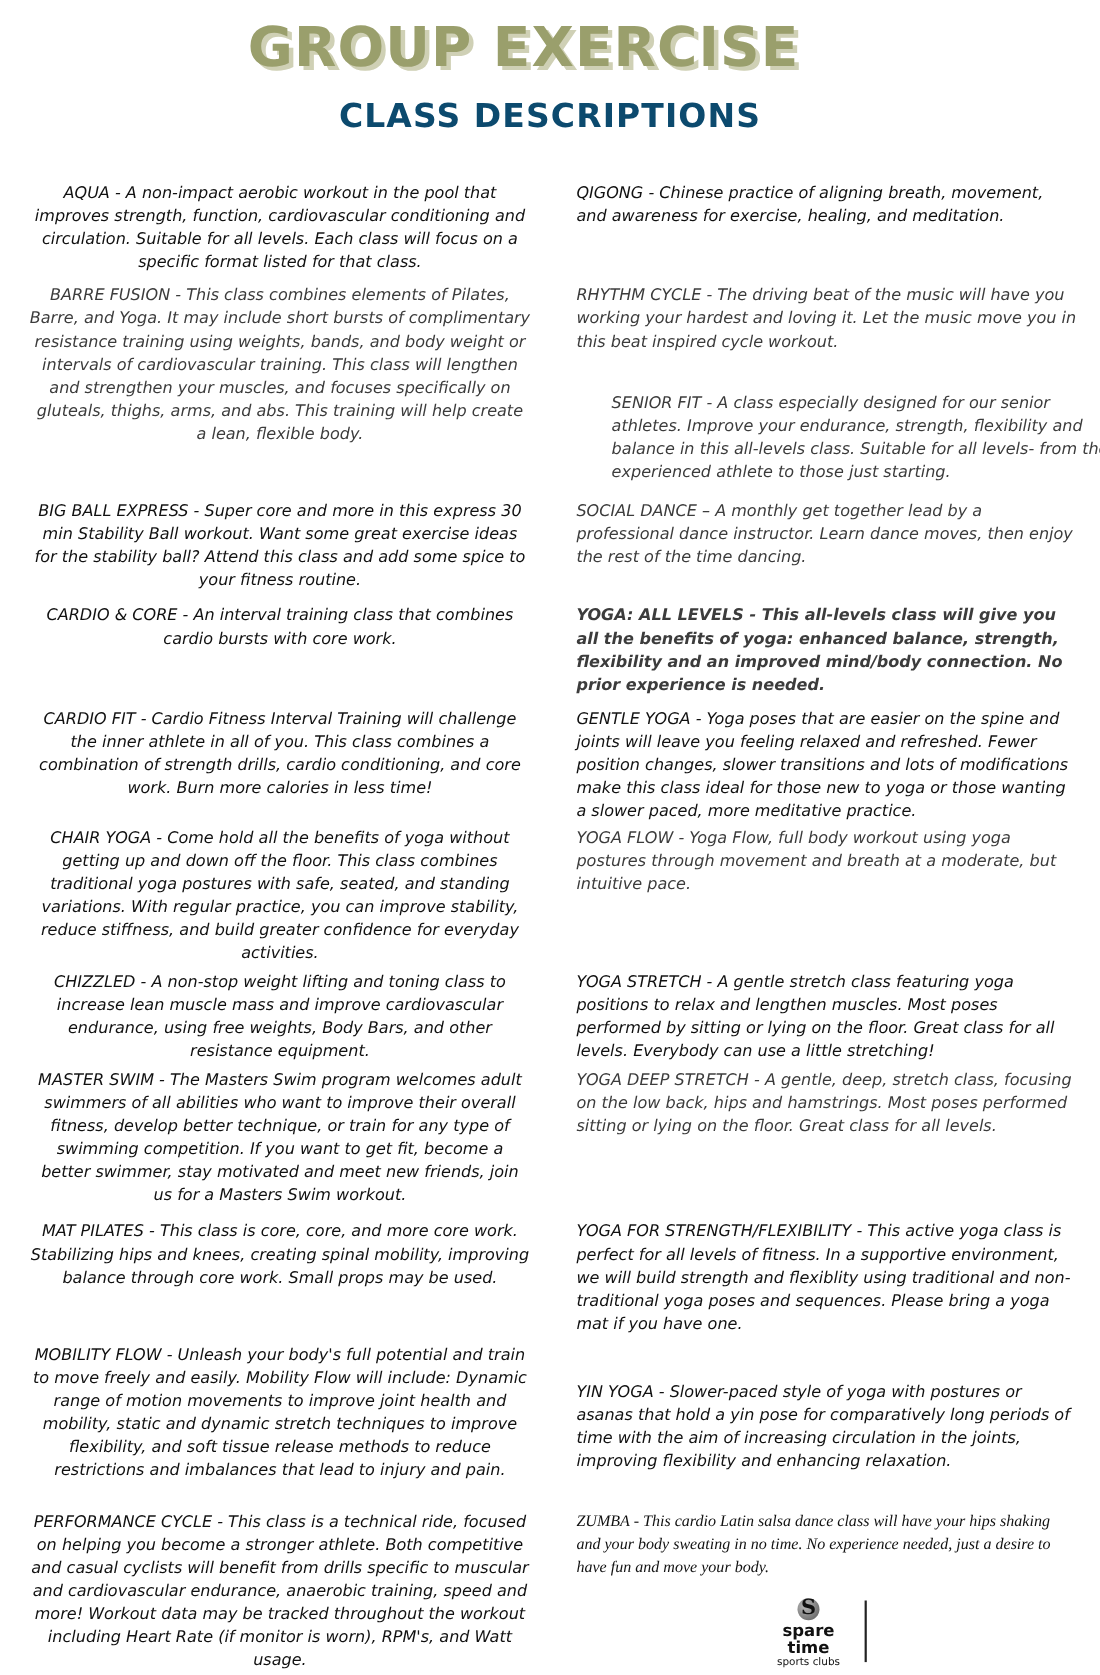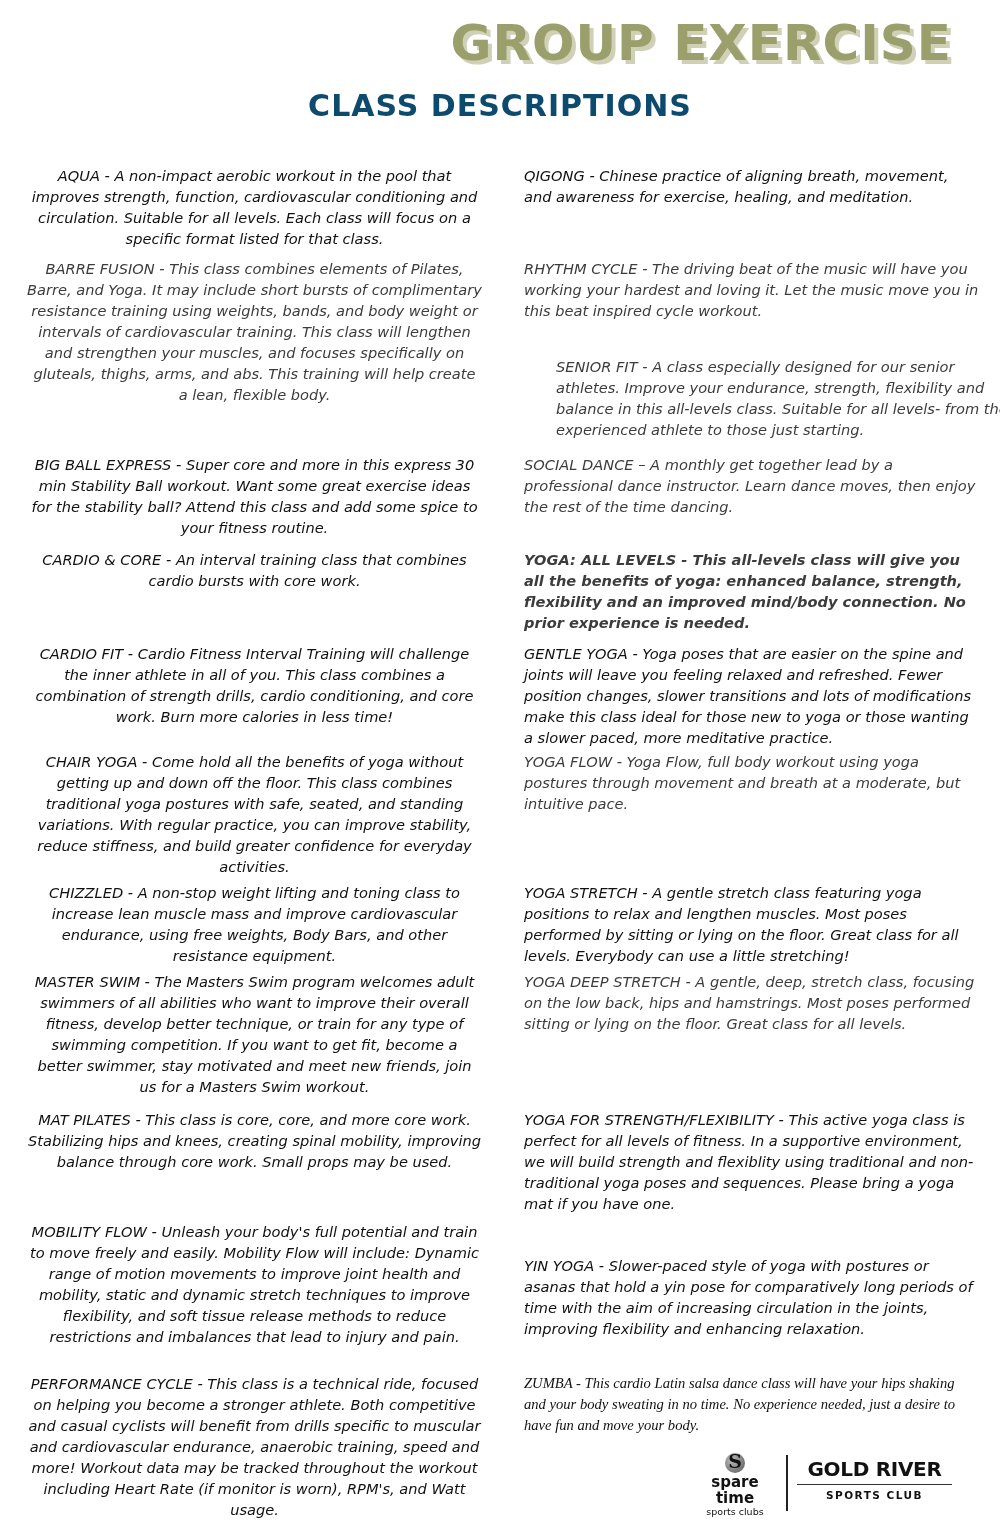--- a/index.html
+++ b/index.html
@@ -1,18 +1,18 @@
 <!DOCTYPE html>
 <html><head>
   <meta charset="utf-8">
   <style>
     html, body { margin: 0; padding: 0; background: #ffffff; }
     body { width: 1000px; height: 1523px; position: relative; overflow: hidden; font-family: "DejaVu Sans", sans-serif; }
     .title {
-      position: absolute; left: 0; width: 952px; top: 14px; text-align: right;
+      position: absolute; left: 0; width: 952px; top: 14px; text-align: center;
       font-family: "DejaVu Sans", sans-serif; font-weight: bold; font-size: 50px; letter-spacing: 1px;
       color: #9a9f6c; text-shadow: 4px 4px 0 #cfd0b5;
     }
     .subtitle {
       position: absolute; left: 0; width: 1000px; top: 88px; text-align: center;
       font-family: "DejaVu Sans", sans-serif; font-weight: bold; font-size: 30px; letter-spacing: 1px;
       color: #0c4a6e;
     }
     .entry {
       position: absolute; width: 455px;
@@ -114,18 +114,13 @@
 
 <div class="logos">
   <div class="spare">
     <div class="s-icon">
         <span>S</span>
       </div>
     <div class="st1">spare time</div>
     <div class="st2">sports clubs</div>
   </div>
   <div class="divider"></div>
-  <div class="gold">
-    <div class="g1">GOLD RIVER</div>
-    <div class="rule"></div>
-    <div class="g2">SPORTS CLUB</div>
-  </div>
 </div>
 
 </body></html>

